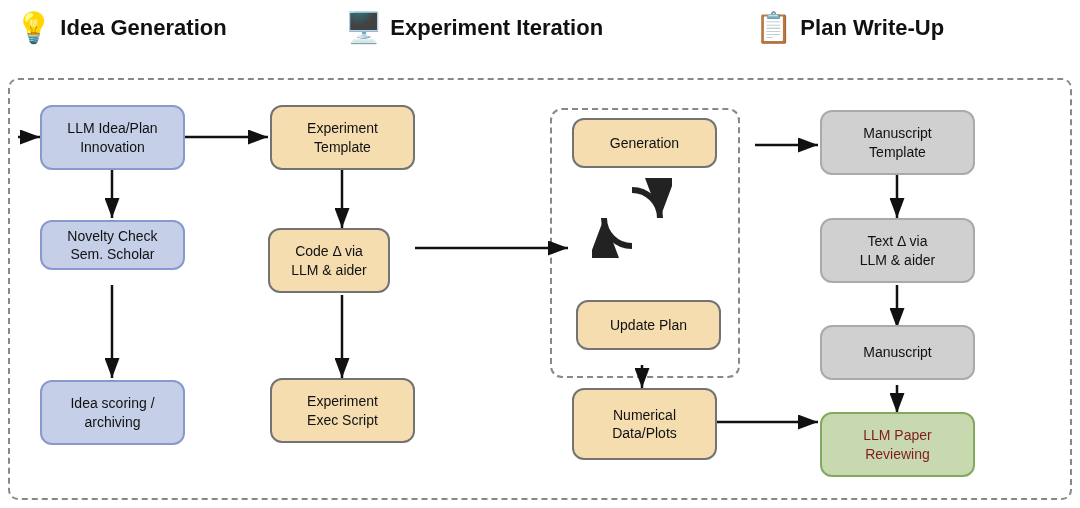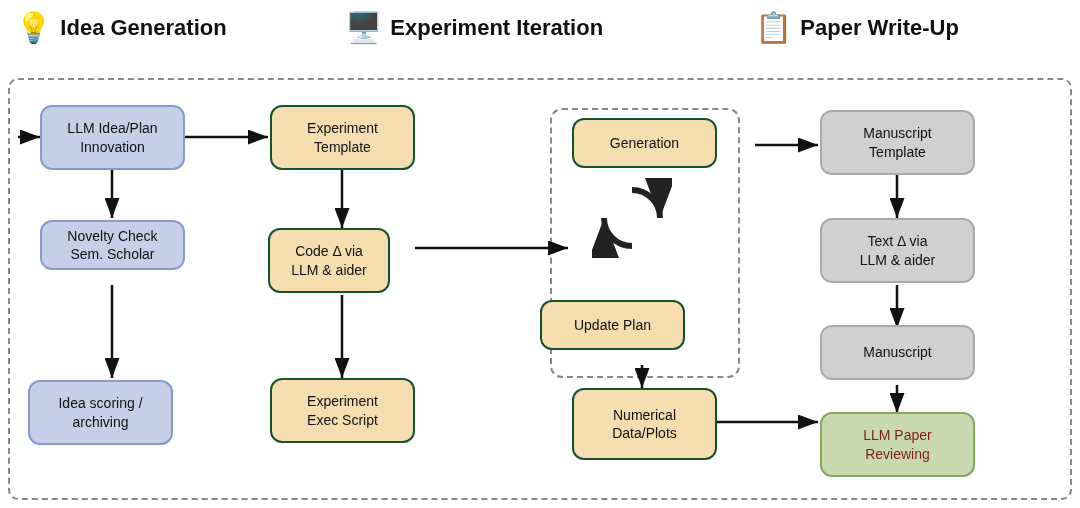--- a/index.html
+++ b/index.html
@@ -76,21 +76,21 @@
     }
 
     .node-blue {
       background: #c5cfe8;
       border: 2px solid #8899cc;
       color: #111;
     }
 
     .node-orange {
       background: #f5ddb0;
-      border: 2px solid #14532d;
+      border: 2px solid #737373;
       color: #111;
     }
 
     .node-gray {
       background: #d0d0d0;
       border: 2px solid #aaa;
       color: #111;
     }
 
     .node-green {
@@ -135,21 +135,21 @@
     <span>Idea Generation</span>
   </div>
 
   <div class="section-title section-title-2">
     <span class="icon">🖥️</span>
     <span>Experiment Iteration</span>
   </div>
 
   <div class="section-title section-title-3">
     <span class="icon">📋</span>
-    <span>Paper Write-Up</span>
+    <span>Plan Write-Up</span>
   </div>
 
   <svg class="arrows-svg">
     <defs>
       <marker id="arrowhead" markerWidth="8" markerHeight="6" refX="8" refY="3" orient="auto">
         <polygon points="0 0, 8 3, 0 6" fill="#111"></polygon>
       </marker>
       <marker id="arrowhead-white" markerWidth="8" markerHeight="6" refX="8" refY="3" orient="auto">
         <polygon points="0 0, 8 3, 0 6" fill="#111"></polygon>
       </marker>
@@ -200,41 +200,41 @@
 
   <div class="node node-blue" style="left:40px; top:105px; width:145px; height:65px;">
     <span>LLM Idea/Plan
 Innovation</span>
   </div>
 
   <div class="node node-blue" style="left:40px; top:220px; width:145px; height:50px;">
     <span>Novelty Check<br>Sem. Scholar</span>
   </div>
 
-  <div class="node node-blue" style="left:28px; top:380px; width:145px; height:65px;">
+  <div class="node node-blue" style="left:40px; top:380px; width:145px; height:65px;">
     <span>Idea scoring /<br>archiving</span>
   </div>
 
   <div class="node node-orange" style="left:270px; top:105px; width:145px; height:65px;">
     <span>Experiment<br>Template</span>
   </div>
 
   <div class="node node-orange" style="left:268px; top:228px; width:122px; height:65px;">
     <span>Code Δ via<br>LLM &amp; aider</span>
   </div>
 
   <div class="node node-orange" style="left:270px; top:378px; width:145px; height:65px;">
     <span>Experiment<br>Exec Script</span>
   </div>
 
   <div class="node node-orange" style="left:572px; top:118px; width:145px; height:50px;">
     <span>Generation</span>
   </div>
 
-  <div class="node node-orange" style="left:540px; top:300px; width:145px; height:50px;">
+  <div class="node node-orange" style="left:576px; top:300px; width:145px; height:50px;">
     <span>Update Plan</span>
   </div>
 
   <div class="node node-orange" style="left:572px; top:388px; width:145px; height:72px;">
     <span>Numerical<br>Data/Plots</span>
   </div>
 
   <div class="node node-gray" style="left:820px; top:110px; width:155px; height:65px;">
     <span>Manuscript<br>Template</span>
   </div>

